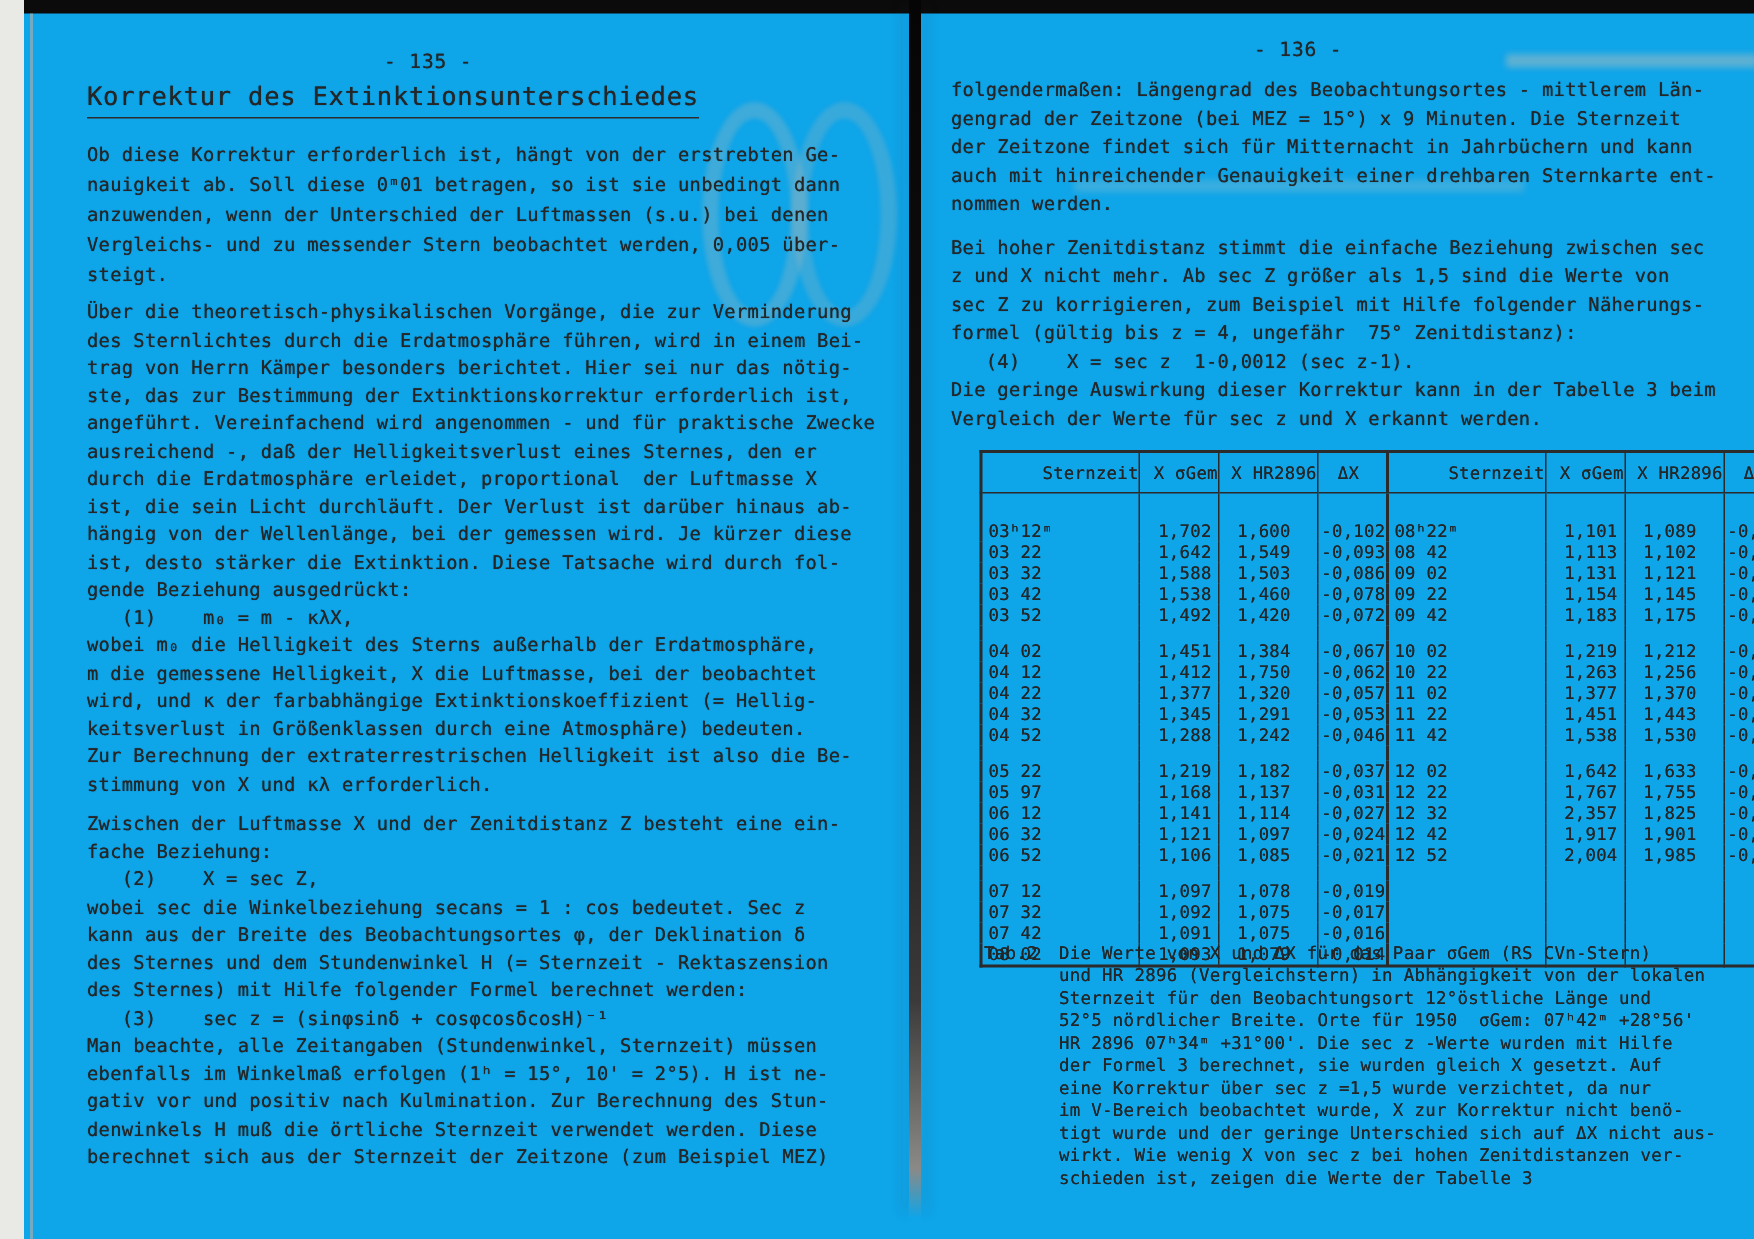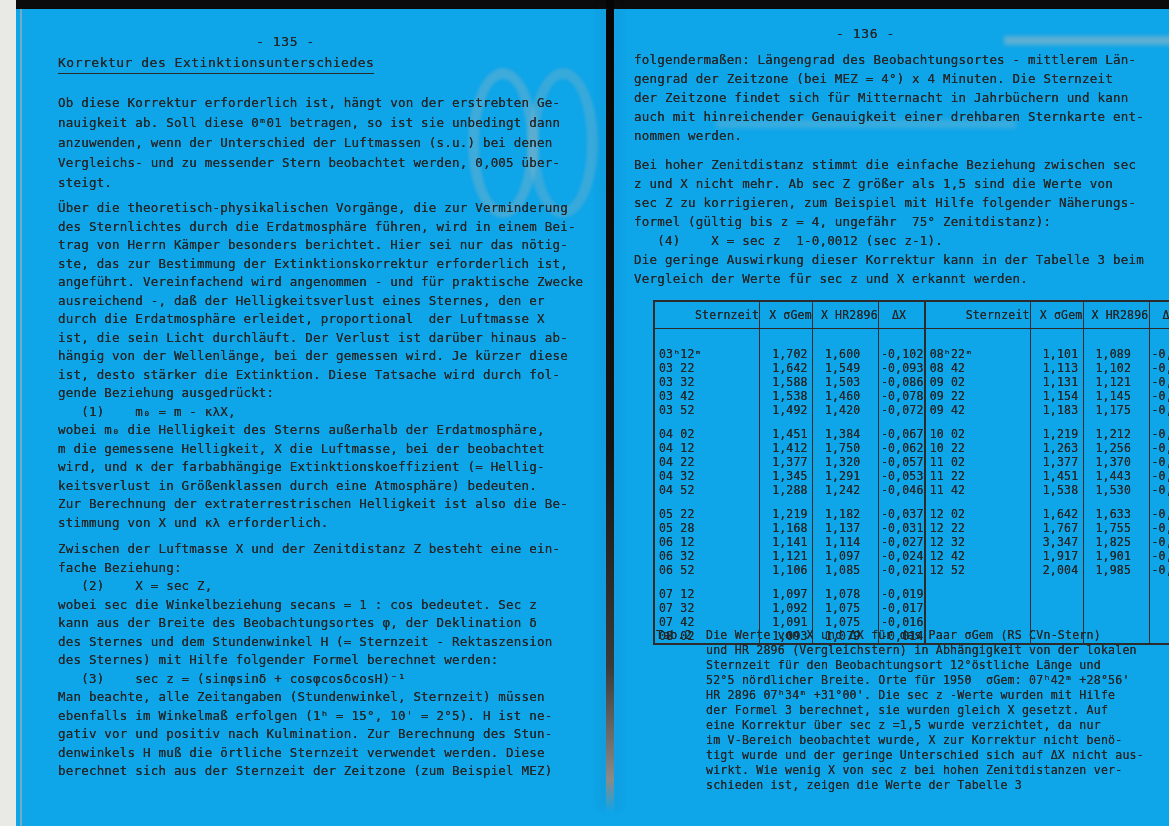--- a/index.html
+++ b/index.html
@@ -16,21 +16,21 @@
   .ghost-ring1{left:452px;top:68px;width:48px;height:128px;border:11px solid rgba(185,185,178,.28);border-radius:50%;filter:blur(1.5px);}
   .ghost-ring2{left:512px;top:68px;width:48px;height:128px;border:11px solid rgba(185,185,178,.25);border-radius:50%;filter:blur(1.5px);}
   .ghost-smudge1{left:988px;top:36px;width:168px;height:9px;background:rgba(190,190,183,.45);filter:blur(2px);}
   .ghost-smudge2{left:700px;top:120px;width:300px;height:8px;background:rgba(200,200,193,.25);filter:blur(2.5px);}
   
   .txt{position:absolute;margin:0;white-space:pre;font-family:"DejaVu Sans Mono",monospace;
        text-shadow:0 0 .5px rgba(25,25,25,.85);}
   .pnum{font-size:13px;letter-spacing:.6px;}
   .p135num{left:240px;top:34px;}
   .p136num{left:820px;top:26px;}
-  .heading{left:42px;top:55px;font-size:13px;letter-spacing:.5px;border-bottom:1px solid #2c2c2c;padding-bottom:3px;}
+  .heading{left:42px;top:55px;font-size:17px;letter-spacing:.5px;border-bottom:1px solid #2c2c2c;padding-bottom:3px;}
   .para{font-size:12.5px;letter-spacing:.2px;line-height:18.5px;}
   .lp1{left:42px;top:93px;line-height:20px;}
   .lp2{left:42px;top:199px;}
   .lp3{left:42px;top:540px;}
   .rp1{left:618px;top:50px;line-height:19px;}
   .rp2{left:618px;top:155px;line-height:19px;}
   
   table.tab2{position:absolute;left:637px;top:300px;border-collapse:collapse;table-layout:fixed;
              border:2px solid #2b2b2b;background:transparent;}
   table.tab2 th,table.tab2 td{font-family:"DejaVu Sans Mono",monospace;font-size:11.5px;letter-spacing:.2px;
@@ -106,21 +106,21 @@
 Man beachte, alle Zeitangaben (Stundenwinkel, Sternzeit) müssen
 ebenfalls im Winkelmaß erfolgen (1ʰ = 15°, 10' = 2°5). H ist ne-
 gativ vor und positiv nach Kulmination. Zur Berechnung des Stun-
 denwinkels H muß die örtliche Sternzeit verwendet werden. Diese
 berechnet sich aus der Sternzeit der Zeitzone (zum Beispiel MEZ)</pre>
   </div>
 
   <div>
     <div class="txt pnum p136num">- 136 -</div>
     <pre class="txt para rp1">folgendermaßen: Längengrad des Beobachtungsortes - mittlerem Län-
-gengrad der Zeitzone (bei MEZ = 4°) x 4 Minuten. Die Sternzeit
+gengrad der Zeitzone (bei MEZ = 15°) x 9 Minuten. Die Sternzeit
 der Zeitzone findet sich für Mitternacht in Jahrbüchern und kann
 auch mit hinreichender Genauigkeit einer drehbaren Sternkarte ent-
 nommen werden.</pre>
     <pre class="txt para rp2">Bei hoher Zenitdistanz stimmt die einfache Beziehung zwischen sec
 z und X nicht mehr. Ab sec Z größer als 1,5 sind die Werte von
 sec Z zu korrigieren, zum Beispiel mit Hilfe folgender Näherungs-
 formel (gültig bis z = 4, ungefähr  75° Zenitdistanz):
    (4)    X = sec z  1-0,0012 (sec z-1).
 Die geringe Auswirkung dieser Korrektur kann in der Tabelle 3 beim
 Vergleich der Werte für sec z und X erkannt werden.</pre>
@@ -273,36 +273,36 @@
             <td>05 22</td>
             <td>1,219</td>
             <td>1,182</td>
             <td>-0,037</td>
             <td>12 02</td>
             <td>1,642</td>
             <td>1,633</td>
             <td>-0,009</td>
           </tr>
           <tr>
-            <td>05 28</td>
+            <td>05 97</td>
             <td>1,168</td>
             <td>1,137</td>
             <td>-0,031</td>
             <td>12 22</td>
             <td>1,767</td>
             <td>1,755</td>
             <td>-0,012</td>
           </tr>
           <tr>
             <td>06 12</td>
             <td>1,141</td>
             <td>1,114</td>
             <td>-0,027</td>
             <td>12 32</td>
-            <td>3,347</td>
+            <td>2,357</td>
             <td>1,825</td>
             <td>-0,013</td>
           </tr>
           <tr>
             <td>06 32</td>
             <td>1,121</td>
             <td>1,097</td>
             <td>-0,024</td>
             <td>12 42</td>
             <td>1,917</td>

